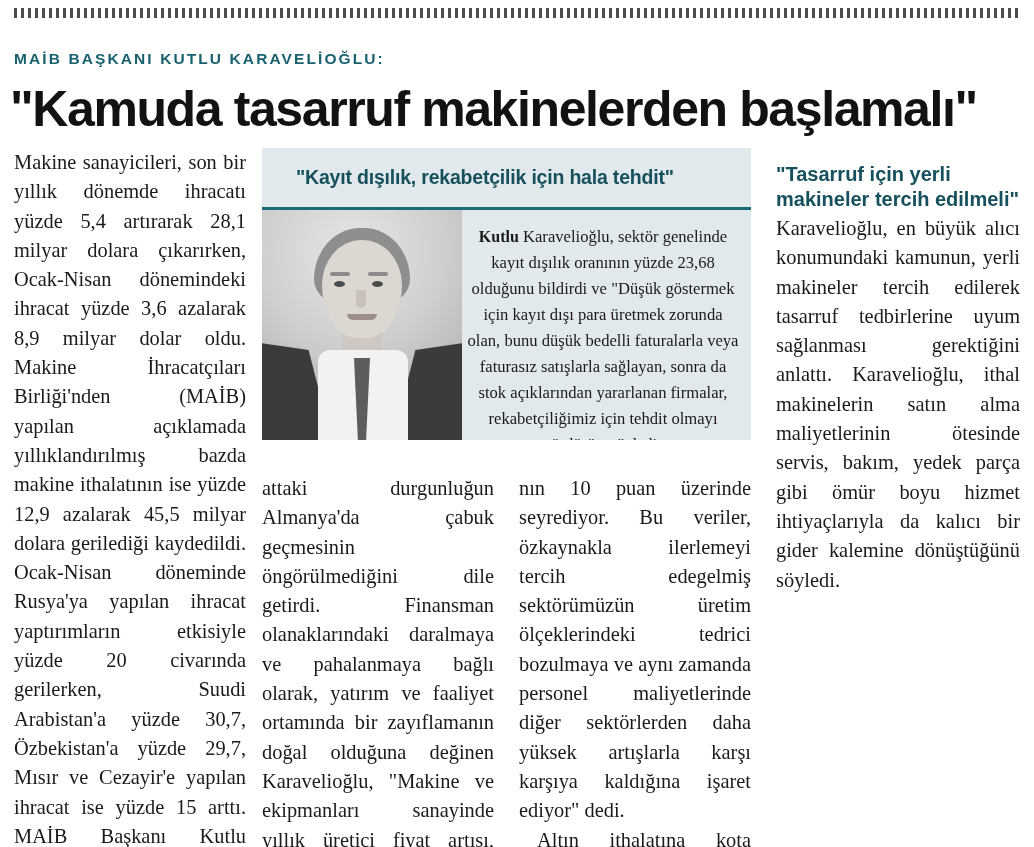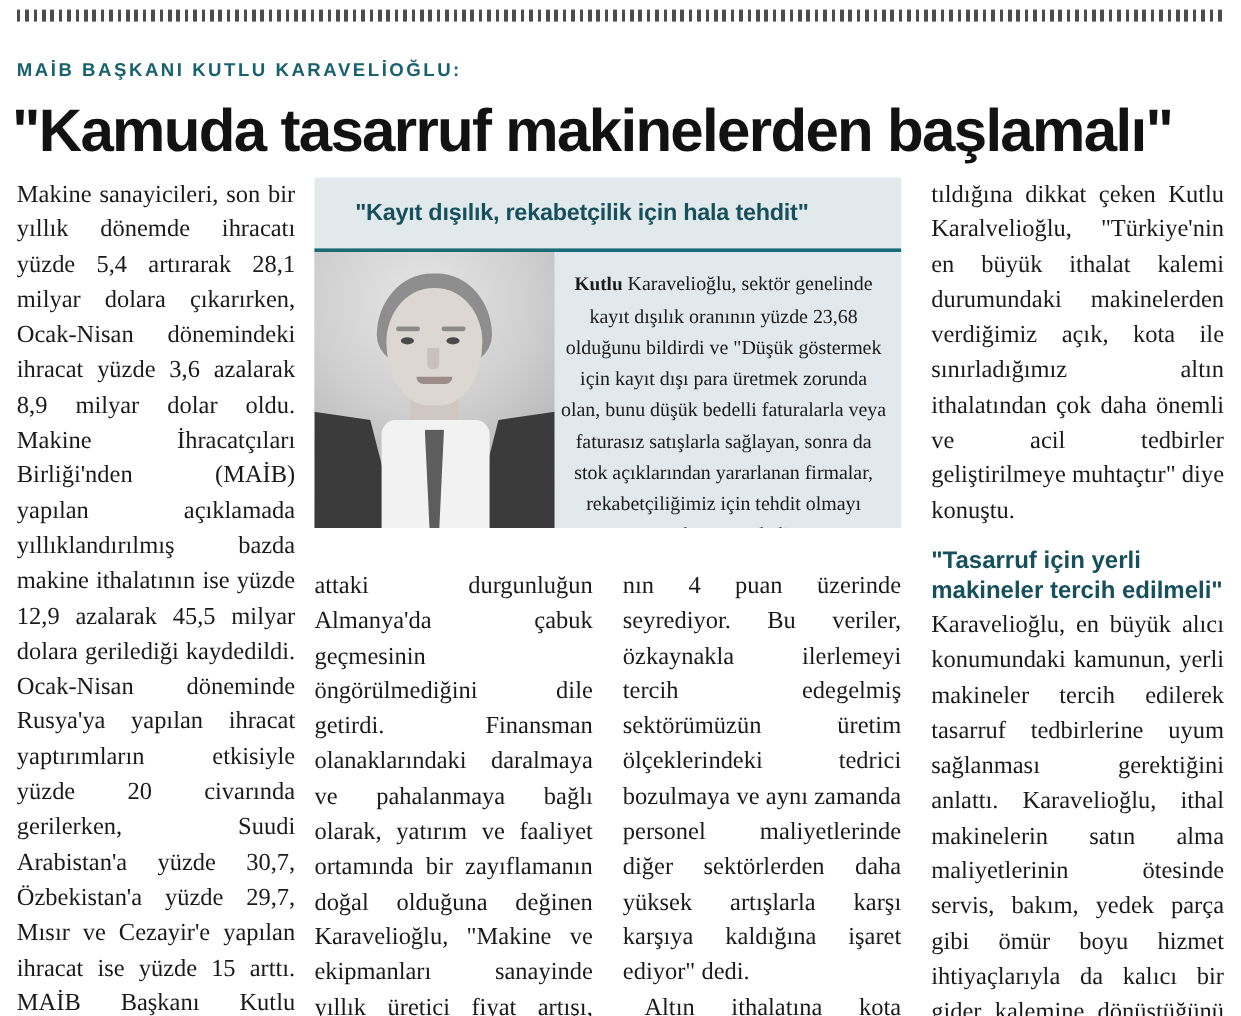--- a/index.html
+++ b/index.html
@@ -283,27 +283,26 @@
     </div>
 
     <div class="col col-2">
       <div class="col-2-lower" style="top:326px;">
         <p>attaki durgunluğun Almanya'da çabuk geçmesinin öngörülmediğini dile getirdi. Finansman olanaklarındaki daralmaya ve pahalanmaya bağlı olarak, yatırım ve faaliyet ortamında bir zayıflamanın doğal olduğuna değinen Karavelioğlu, "Makine ve ekipmanları sanayinde yıllık üretici fiyat artışı, yüzde 55,6 seviyesindeki yurt içi üretici fiyat artışı-</p>
       </div>
     </div>
 
     <div class="col col-3">
       <div class="col-3-lower" style="top:326px;">
-        <p>nın 4 puan üzerinde seyrediyor. Bu veriler, özkaynakla ilerlemeyi tercih edegelmiş sektörümüzün üretim ölçeklerindeki tedrici bozulmaya ve aynı zamanda personel maliyetlerinde diğer sektörlerden daha yüksek artışlarla karşı karşıya kaldığına işaret ediyor" dedi.</p>
+        <p>nın 10 puan üzerinde seyrediyor. Bu veriler, özkaynakla ilerlemeyi tercih edegelmiş sektörümüzün üretim ölçeklerindeki tedrici bozulmaya ve aynı zamanda personel maliyetlerinde diğer sektörlerden daha yüksek artışlarla karşı karşıya kaldığına işaret ediyor" dedi.</p>
         <p>Altın ithalatına kota getirilmesiyle ithalata 4 ayda 6.5 milyar dolarlık etki yara-</p>
       </div>
     </div>
 
     <div class="col col-4">
-      <p>tıldığına dikkat çeken Kutlu Karalvelioğlu, "Türkiye'nin en büyük ithalat kalemi durumundaki makinelerden verdiğimiz açık, kota ile sınırladığımız altın ithalatından çok daha önemli ve acil tedbirler geliştirilmeye muhtaçtır" diye konuştu.</p>
       <div style="height:14px;"></div>
       <div class="subhead">"Tasarruf için yerli makineler tercih edilmeli"</div>
       <p>Karavelioğlu, en büyük alıcı konumundaki kamunun, yerli makineler tercih edilerek tasarruf tedbirlerine uyum sağlanması gerektiğini anlattı. Karavelioğlu, ithal makinelerin satın alma maliyetlerinin ötesinde servis, bakım, yedek parça gibi ömür boyu hizmet ihtiyaçlarıyla da kalıcı bir gider kalemine dönüştüğünü söyledi.</p>
 
     </div>
 
   </div>
 </div>
 
 </body></html>

